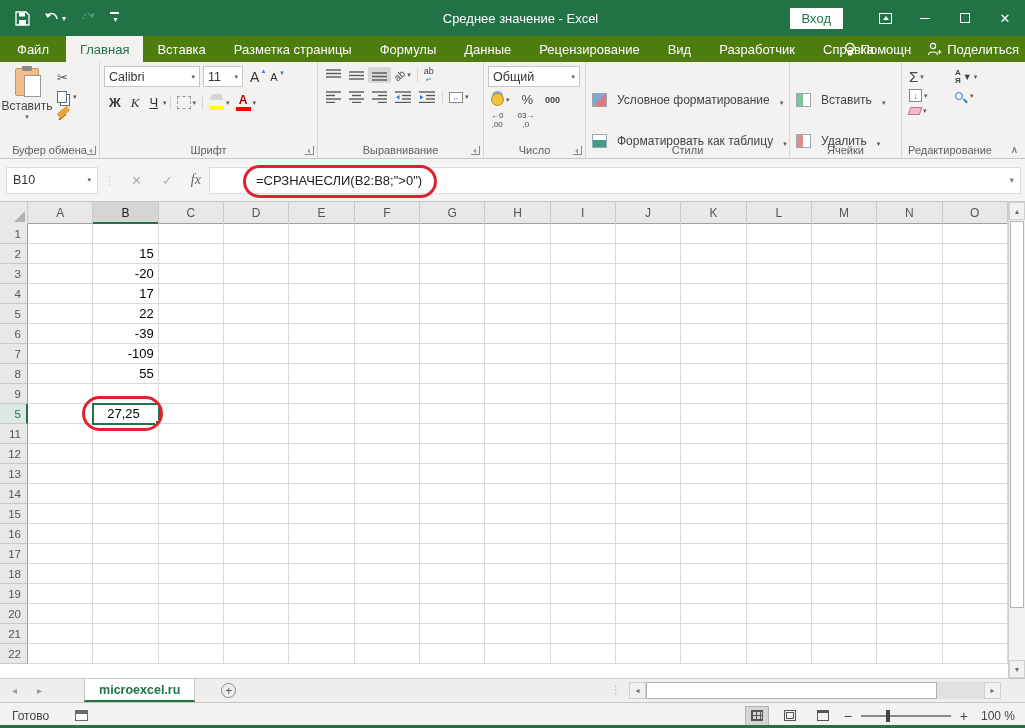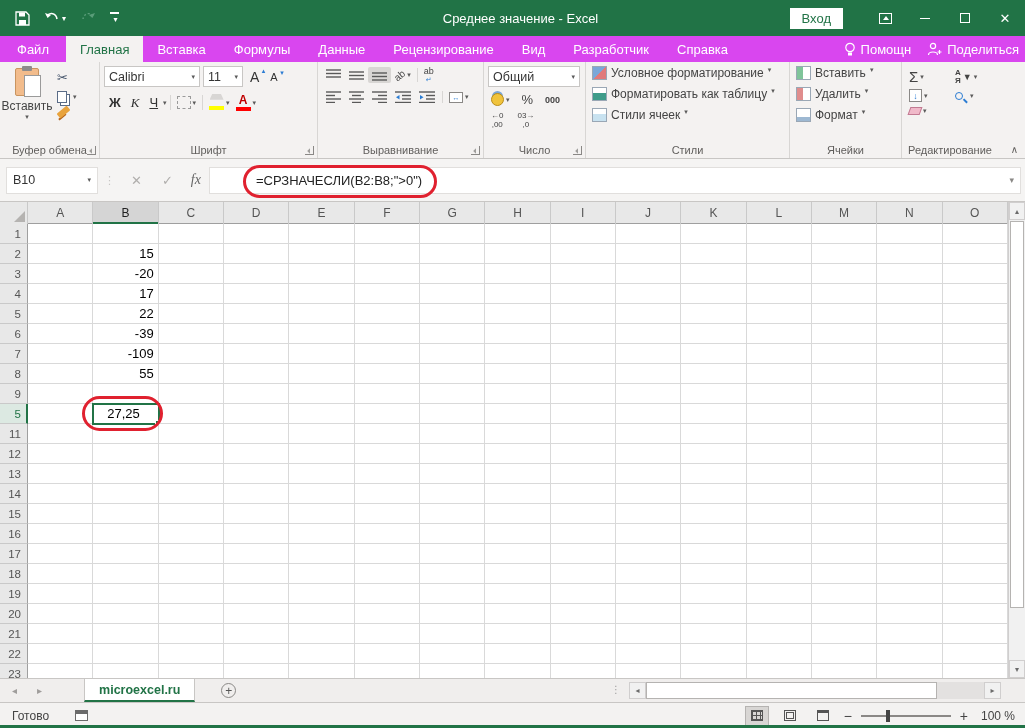--- a/index.html
+++ b/index.html
@@ -16,21 +16,21 @@
   .wtitle { position:absolute; left:16px; right:0; text-align:center; font-size:13px; pointer-events:none; }
   .wctrl { position:absolute; right:0; top:0; height:36px; display:flex; align-items:center; }
   .signin { background:#fff; color:#217346; border:none; font-size:13px; padding:3px 12px; margin-right:22px; font-family:inherit; }
   .wbtn { width:40px; height:36px; display:flex; align-items:center; justify-content:center; font-size:13px; color:#fff; }
   .rdo-ic { width:13px; height:11px; border:1px solid #fff; position:relative; }
   .rdo-ic::after { content:""; position:absolute; left:3px; top:2px; border-left:3px solid transparent; border-right:3px solid transparent; border-bottom:4px solid #fff; }
   .maxi { width:10px; height:10px; border:1px solid #fff; }
   .mini { width:10px; height:1px; background:#fff; }
 
   
-  .tabrow { position:absolute; top:36px; left:0; width:1025px; height:26px; background:#d946ef; display:flex; align-items:stretch; color:#fff; font-size:13px; }
+  .tabrow { position:absolute; top:36px; left:0; width:1025px; height:26px; background:#4d7c0f; display:flex; align-items:stretch; color:#fff; font-size:13px; }
   .tab { display:flex; align-items:center; padding:0 14px; cursor:default; }
   .tab.file { padding:0 17px; }
   .tabs { display:flex; }
   .tab.active { background:#f4f2f1; color:#217346; }
   .tabr { position:absolute; right:6px; top:0; height:26px; display:flex; align-items:center; gap:16px; }
   .tabr .itm { display:flex; align-items:center; gap:5px; }
 
   
   .ribbon { position:absolute; top:62px; left:0; width:1025px; height:97px; background:#f4f2f1; border-bottom:1px solid #c8c6c4; display:flex; }
   .grp { position:relative; border-right:1px solid #d8d6d4; padding:4px 4px 18px 4px; }
@@ -75,21 +75,21 @@
   .alico svg { display:block; }
 
   
   .g-num { width:102px; }
   .coins { width:13px; height:13px; border-radius:50%; background:#f0c33c; border:1px solid #b98c1a; box-shadow:0 -3px 0 -1px #7aa7d8; }
   .tinytxt { font-size:8px; line-height:1.1; color:#444; text-align:center; }
 
   
   .g-styles { width:204px; }
   .g-cells { width:112px; }
-  .lrow { display:flex; align-items:flex-start; gap:4px; height:21px; font-size:12px; color:#444; padding-left:2px; white-space:nowrap; }
+  .lrow { display:flex; align-items:flex-end; gap:10px; height:21px; font-size:12px; color:#444; padding-left:2px; white-space:nowrap;margin-top:20px; }
   .ric { width:15px; height:14px; border:1px solid #9aa7b5; background:linear-gradient(135deg,#7aa7d8 50%,#e07a7a 50%); flex:none; }
   .ric.t1 { background:linear-gradient(180deg,#fff 40%,#3f9c8a 40%); }
   .ric.t2 { background:linear-gradient(180deg,#fff 40%,#c8e2f0 40%); }
   .ric.c0 { background:linear-gradient(90deg,#7fc49a 50%,#fff 50%); }
   .ric.c1 { background:linear-gradient(90deg,#e08d8d 50%,#fff 50%); }
   .ric.c2 { background:#fff; box-shadow:inset 0 -4px 0 #9db8d2; }
 
   
   .g-edit { width:96px; }
   .egrid { display:grid; grid-template-columns:46px 44px; row-gap:3px; padding-top:2px; }
@@ -212,20 +212,21 @@
         </span>
       <span class="wbtn">✕</span>
     </div>
   </div>
 
   <div class="tabrow">
     <div class="tab file">Файл</div>
     <div class="tabs">
         <div class="tab active">Главная</div>
         <div class="tab">Вставка</div>
+        <div class="tab">Разметка страницы</div>
         <div class="tab">Формулы</div>
         <div class="tab">Данные</div>
         <div class="tab">Рецензирование</div>
         <div class="tab">Вид</div>
         <div class="tab">Разработчик</div>
         <div class="tab">Справка</div>
       </div>
     <div class="tabr">
       <span class="itm">
         <svg width="12" height="15" viewBox="0 0 12 15">
@@ -942,38 +943,20 @@
         <div class="gcell"></div>
         <div class="gcell"></div>
         <div class="gcell"></div>
         <div class="gcell"></div>
         <div class="gcell"></div>
         <div class="gcell"></div>
         <div class="gcell"></div>
         <div class="gcell"></div>
         <div class="gcell"></div>
       </div>
-      <div class="grow">
-        <div class="rowhdr">23</div>
-        <div class="gcell"></div>
-        <div class="gcell"></div>
-        <div class="gcell"></div>
-        <div class="gcell"></div>
-        <div class="gcell"></div>
-        <div class="gcell"></div>
-        <div class="gcell"></div>
-        <div class="gcell"></div>
-        <div class="gcell"></div>
-        <div class="gcell"></div>
-        <div class="gcell"></div>
-        <div class="gcell"></div>
-        <div class="gcell"></div>
-        <div class="gcell"></div>
-        <div class="gcell"></div>
-      </div>
     </div>
 
   <div class="vscroll">
     <span class="sbtn">▴</span>
     <div class="vtrack">
         <div class="vthumb"></div>
       </div>
     <span class="sbtn">▾</span>
   </div>
 

